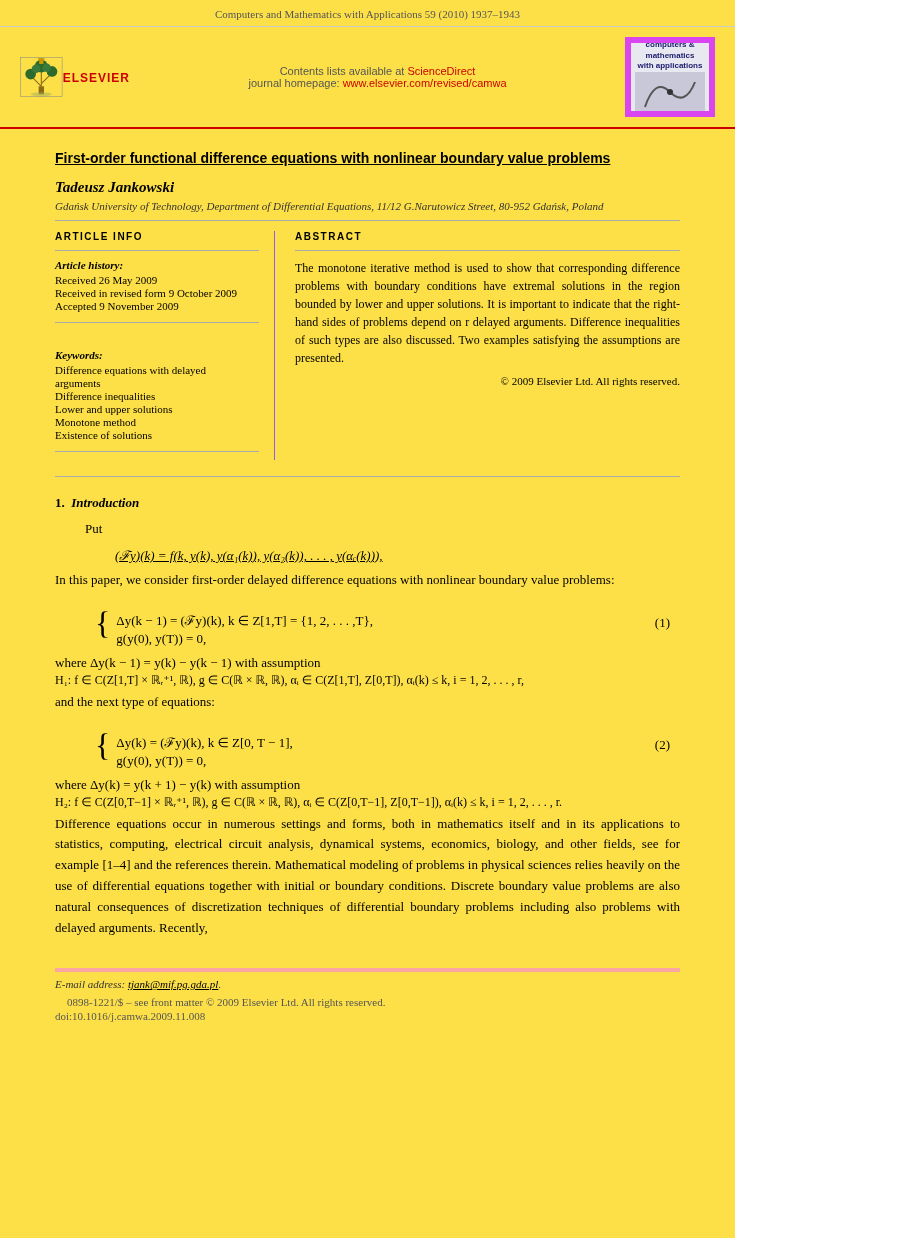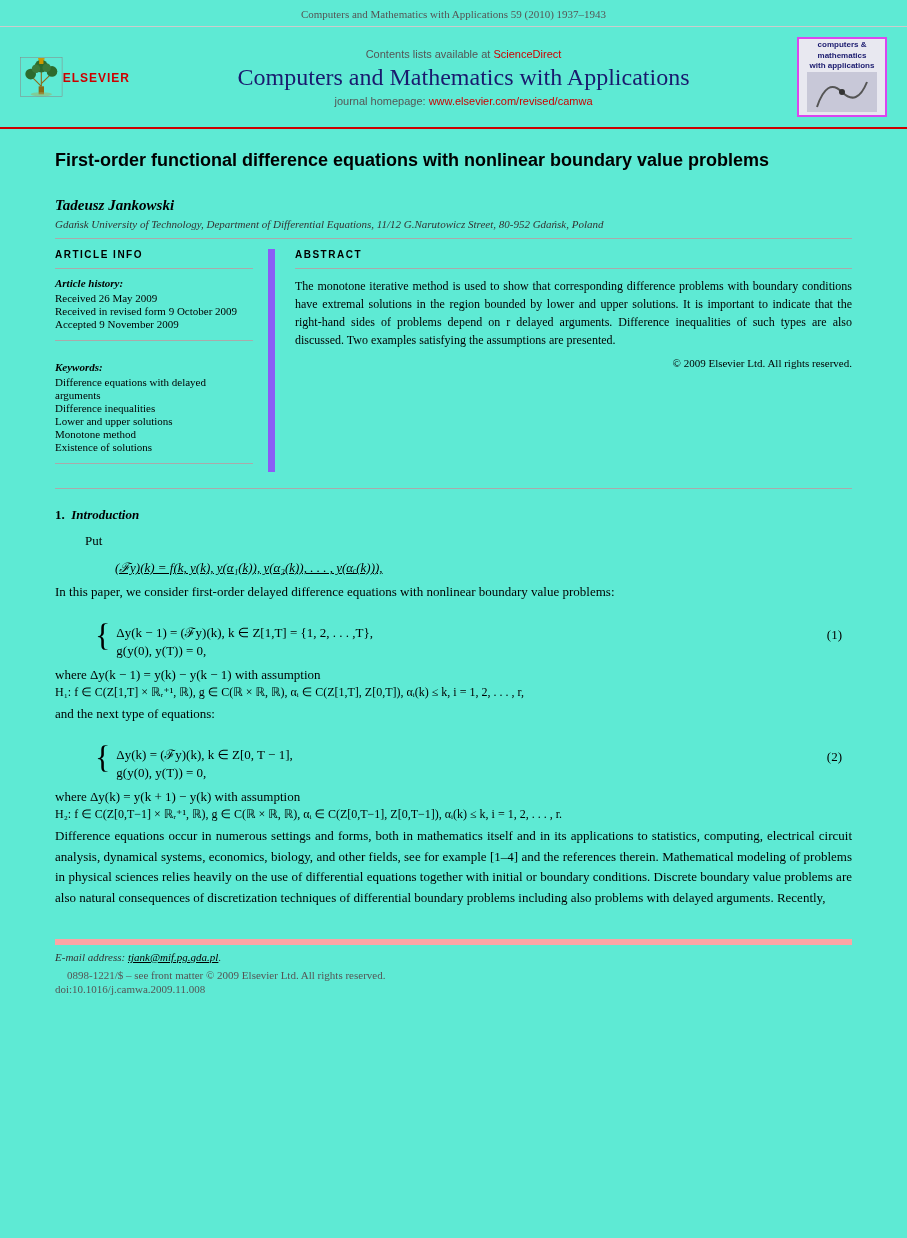--- a/index.html
+++ b/index.html
@@ -5,23 +5,23 @@
     * { margin: 0; padding: 0; box-sizing: border-box; }
     body {
       background: #fff;
       font-family: 'Times New Roman', Times, serif;
       font-size: 13px;
       color: #000;
       width: 907px;
       min-height: 1238px;
     }
     .page-wrapper {
-      width: 907px;
+      width: 735px;
       min-height: 1238px;
-      background: #5eead4;
+      background: #fde047;
       padding: 0;
     }
 
     
     .top-bar {
       text-align: center;
       font-size: 11px;
       color: #555;
       padding: 8px 0 6px 0;
       border-bottom: 1px solid #ccc;
@@ -78,21 +78,21 @@
       font-size: 11px;
       color: #555;
     }
     .journal-homepage a {
       color: #c00;
       text-decoration: none;
     }
     .journal-thumb {
       width: 90px;
       flex-shrink: 0;
-      border: 2px solid #d946ef;
+      border: 6px solid #d946ef;
       height: 80px;
       background: #e8e8f0;
       display: flex;
       align-items: center;
       justify-content: center;
       overflow: hidden;
     }
     .journal-thumb-inner {
       font-family: Arial, sans-serif;
       font-size: 7px;
@@ -107,26 +107,27 @@
       color: #1a1a6e;
     }
 
     
     .main-content {
       padding: 20px 55px 20px 55px;
     }
 
     
     .article-title {
-      font-size: 18px;
+      font-size: 14px;
       font-weight: bold;
       font-family: Arial, sans-serif;
       color: #000;
-      margin-bottom: 25px;
+      margin-bottom: 12px;
       line-height: 1.3;
+      text-decoration: underline;
     }
 
     .author-name {
       font-size: 15px;
       font-weight: bold;
       font-style: italic;
       margin-bottom: 4px;
     }
     .author-affiliation {
       font-size: 11px;
@@ -142,21 +143,21 @@
 
     
     .two-col {
       display: flex;
       gap: 20px;
       margin-top: 10px;
     }
     .col-left {
       width: 220px;
       flex-shrink: 0;
-      border-right: 7px solid #8b5cf6;
+      border-right: 1px solid #8b5cf6;
       padding-right: 15px;
     }
     .col-right {
       flex: 1;
     }
 
     .section-label {
       font-family: Arial, sans-serif;
       font-size: 10px;
       font-weight: bold;
@@ -172,21 +173,21 @@
       margin-bottom: 3px;
     }
     .history-item {
       font-size: 11px;
       margin-bottom: 1px;
     }
     .keywords-label {
       font-size: 11px;
       font-weight: bold;
       font-style: italic;
-      margin-top: 20px;
+      margin-top: 26px;
       margin-bottom: 3px;
     }
     .keyword-item {
       font-size: 11px;
       margin-bottom: 1px;
     }
 
     .abstract-text {
       font-size: 12px;
       line-height: 1.5;
@@ -269,21 +270,21 @@
     .assumption-text-math {
       font-family: 'Times New Roman', serif;
       font-size: 12px;
       margin-bottom: 4px;
     }
 
     
     .footer-section {
       margin-top: 30px;
       padding-top: 6px;
-      border-top: 6px solid #fca5a5;
+      border-top: 4px solid #fca5a5;
     }
     .footer-email {
       font-size: 11px;
       font-style: italic;
       color: #333;
       margin-bottom: 6px;
     }
     .footer-email a {
       color: #000;
     }
@@ -331,21 +332,20 @@
 
         <rect x="1" y="1" width="78" height="73" fill="none" stroke="#888" stroke-width="1"></rect>
       </svg>
       <div class="elsevier-label">ELSEVIER</div>
     </div>
 
     <div class="journal-center">
       <div class="sciencedirect-link">
         <span>Contents lists available at </span><a href="#">ScienceDirect</a>
       </div>
-      <div class="journal-title-main">Computers and Mathematics with Applications</div>
       <div class="journal-homepage">
         <span>journal homepage: </span><a href="#">www.elsevier.com/revised/camwa</a>
       </div>
     </div>
 
     <div class="journal-thumb">
       <div class="journal-thumb-inner">
         <div class="thumb-title">computers &amp;<br>mathematics<br>with applications</div>
         <svg width="70" height="40" viewBox="0 0 70 40">
           <rect x="0" y="0" width="70" height="40" fill="#c8c8d8"></rect>

